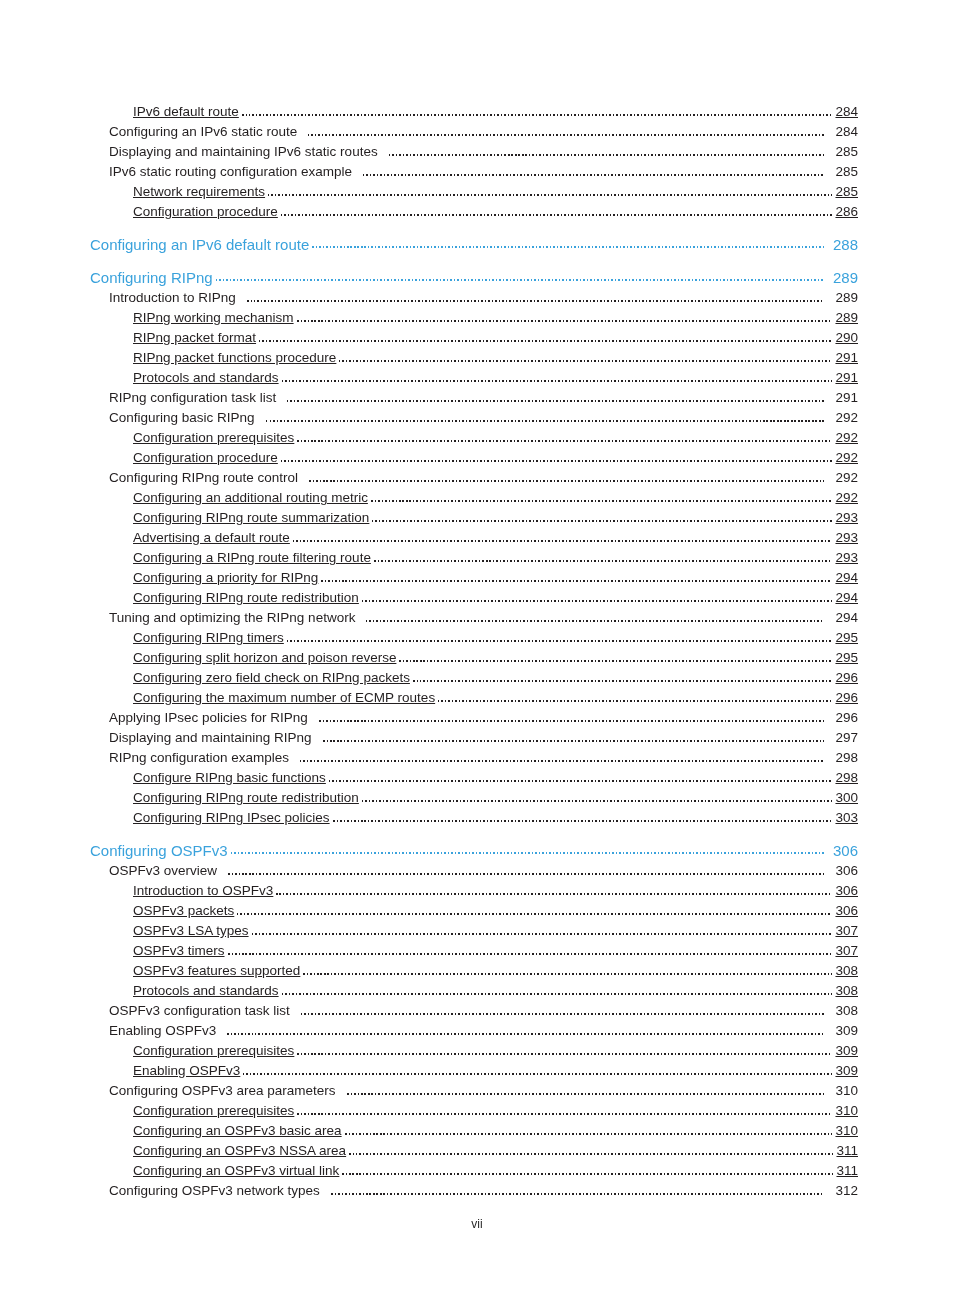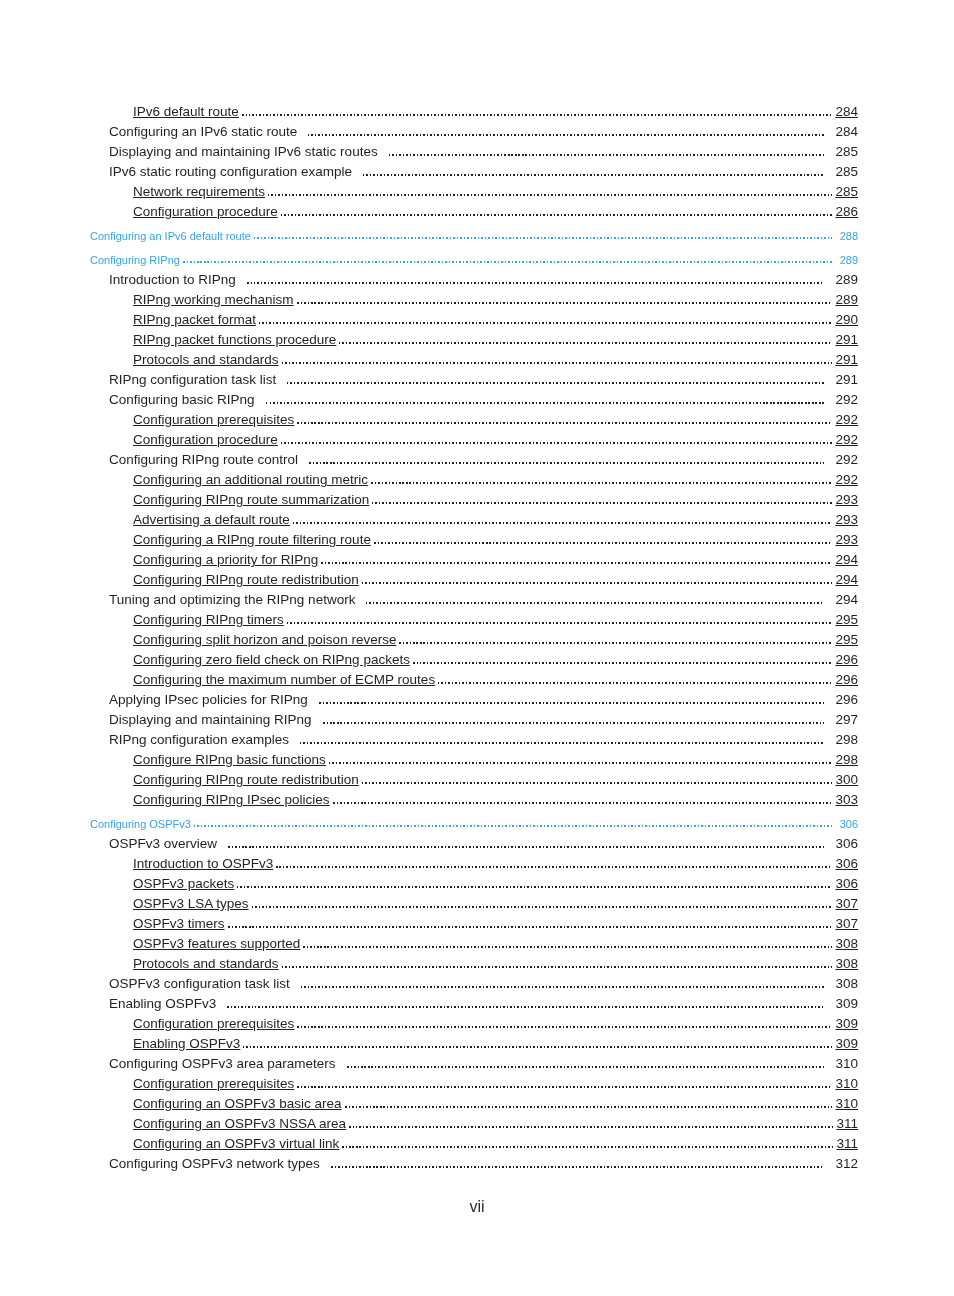--- a/index.html
+++ b/index.html
@@ -23,41 +23,41 @@
     font-size: 13.5px;
     font-weight: 400;
     color: #231f20;
     white-space: nowrap;
     cursor: pointer;
   }
   .toc-row.lvl1 { padding-left: 19px; gap: 8px; }
   .toc-row.lvl2 { padding-left: 43px; text-decoration: underline; }
   .toc-row.chapter {
     color: #3aa2dc;
-    font-size: 11px;
-    margin-top: 4px;
+    font-size: 15px;
+    margin-top: 13px;
   }
   .toc-title { flex: 0 0 auto; }
   .leader {
     flex: 1 1 auto;
     height: 2px;
     margin: 0 3px 6px 3px;
     background-image: repeating-linear-gradient(
       to right,
       currentColor 0, currentColor 1.5px,
       transparent 1.5px, transparent 3.5px
     );
   }
   .toc-row.chapter .leader { margin-bottom: 7px; }
   .toc-page-num { flex: 0 0 auto; }
   .toc-row.chapter .toc-page-num { padding-left: 5px; }
   .footer {
-    margin-top: 24px;
+    margin-top: 16px;
     text-align: center;
-    font-size: 16px;
+    font-size: 12px;
     color: #2b2b2b;
   }
 </style>
 </head>
 <body>
 
 <div class="page">
   <div class="toc">
       <div class="toc-row lvl2">
         <span class="toc-title">IPv6 default route</span>

